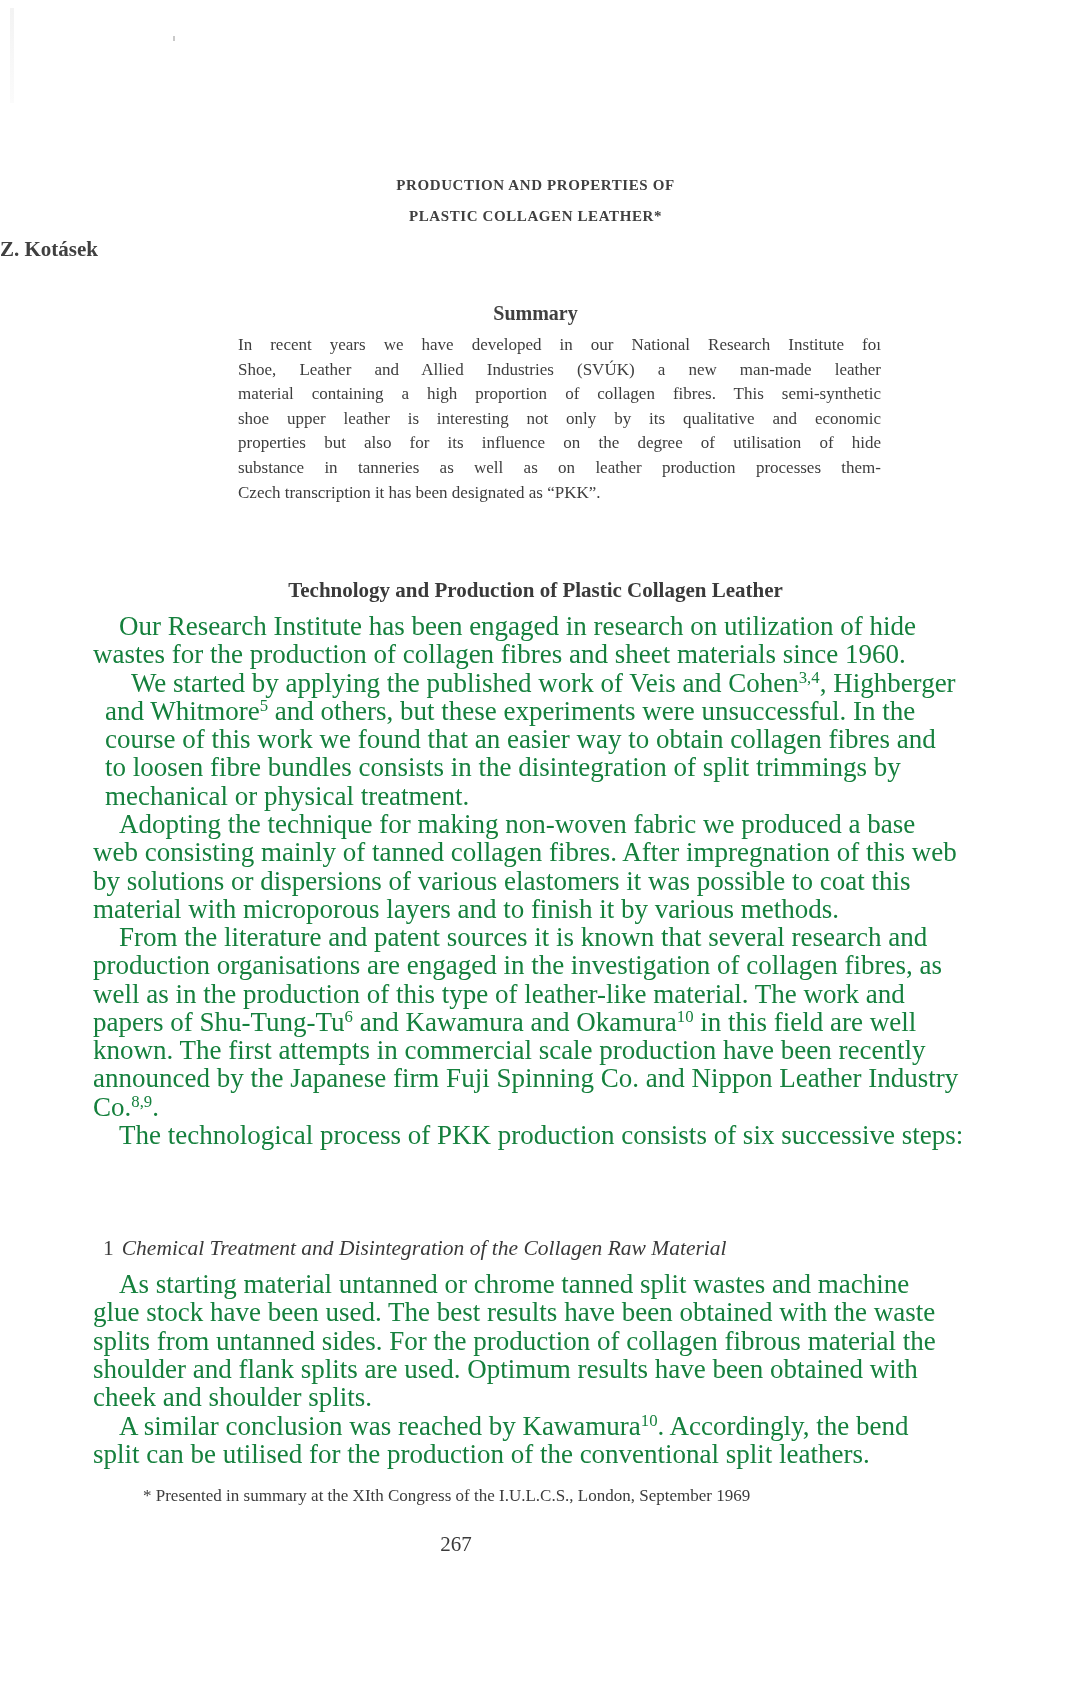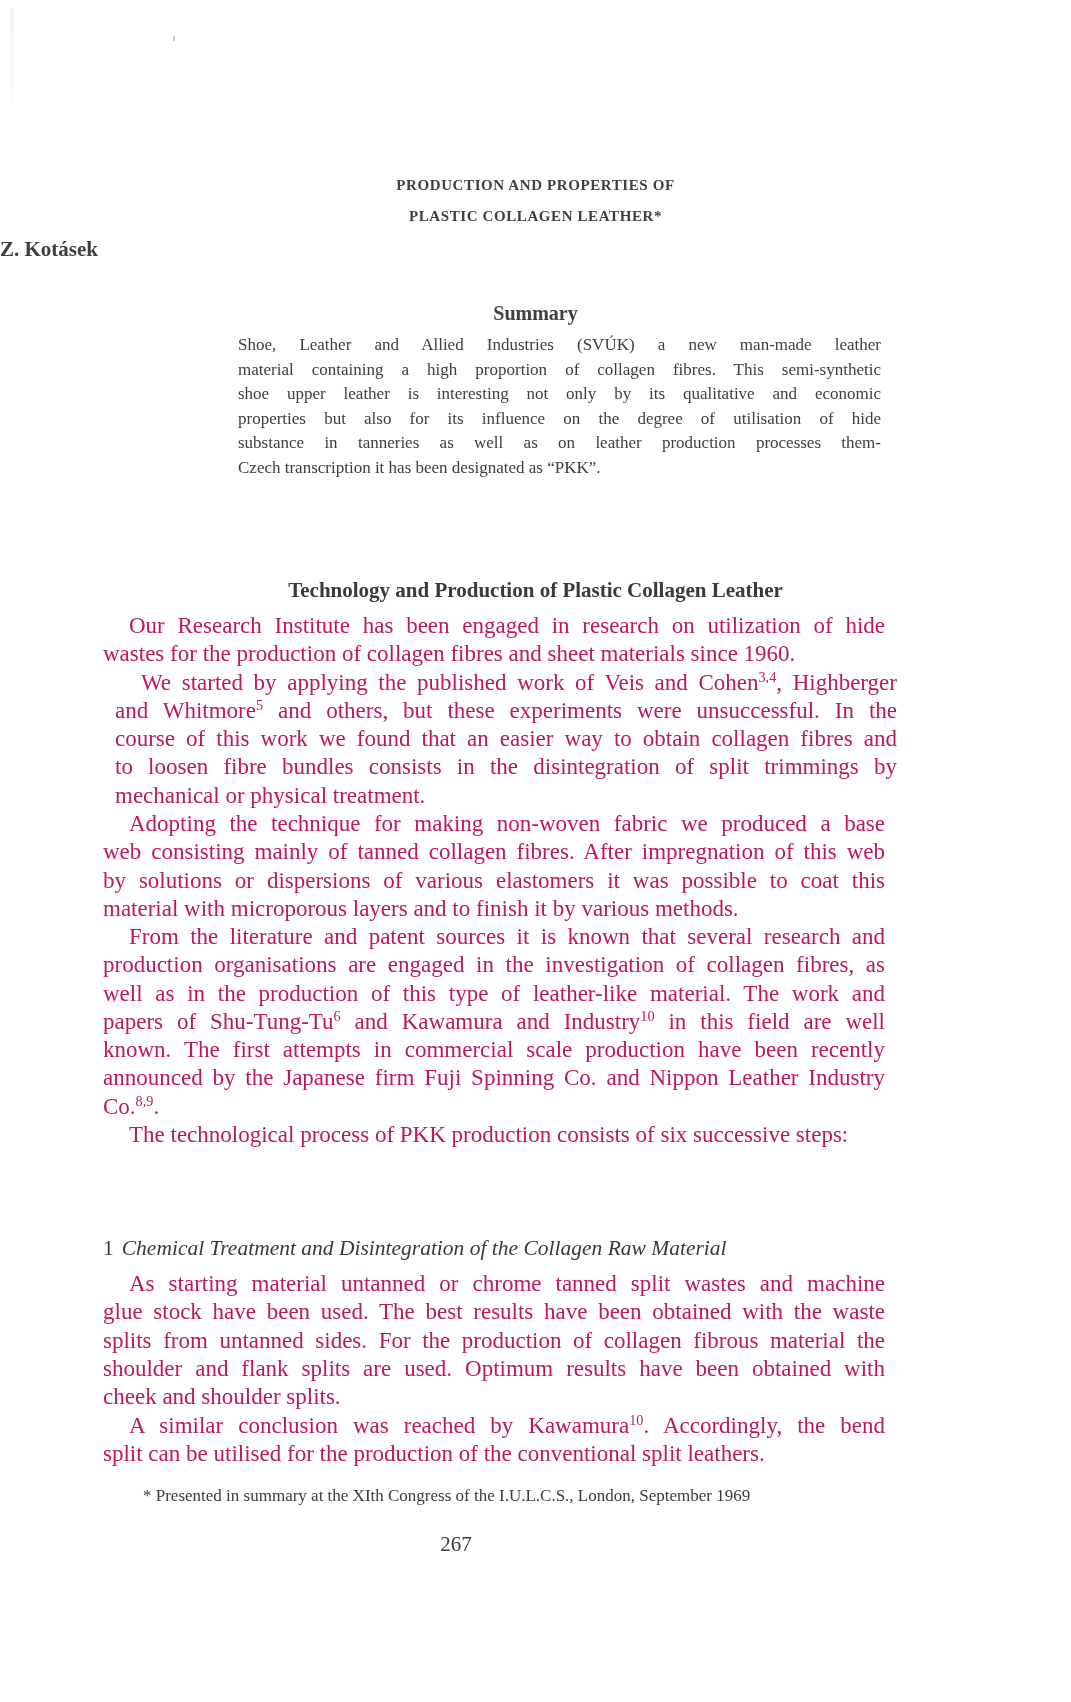--- a/index.html
+++ b/index.html
@@ -13,21 +13,21 @@
   .author { position: absolute; left: 0; width: 1071px; top: 237px; text-align: left;
             font-weight: bold; font-size: 21px; color: #404040; }
   .summary-heading { position: absolute; left: 0; width: 1071px; top: 302px; text-align: center;
                      font-weight: bold; font-size: 20px; color: #404040; }
   .summary { position: absolute; left: 238px; width: 643px; top: 333px;
              font-size: 17px; line-height: 24.6px; text-align: justify; color: #3e3e3e; }
   .summary .line, .body .line { display: block; text-align: justify; text-align-last: justify; white-space: nowrap; }
   .summary .line.last, .body .line.last { text-align-last: left; }
   .section-heading { position: absolute; left: 0; width: 1071px; top: 578px; text-align: center;
                      font-weight: bold; font-size: 21px; color: #3a3a3a; }
-  .body { position: absolute; left: 103px; width: 782px; font-size: 23px; line-height: 28.3px; color: #be185d; }
+  .body { position: absolute; left: 93px; width: 782px; font-size: 27px; line-height: 28.3px; color: #15803d; }
   .body .indent { padding-left: 26px; }
   sup { font-size: 0.62em; line-height: 0; vertical-align: 0.55em; }
   .subsection { position: absolute; left: 103px; top: 1236px; font-size: 21.5px; color: #3a3a3a; }
   .subsection .num { font-style: normal; margin-right: 8px; }
   .subsection .txt { font-style: italic; }
   .footnote { position: absolute; left: 143px; top: 1486px; font-size: 17px; color: #3c3c3c; }
   .page-number { position: absolute; left: 0; width: 912px; top: 1532px; text-align: center; font-size: 21px; color: #3a3a3a; }
 </style>
 </head>
 <body>
@@ -38,20 +38,21 @@
 <div class="title">
   <div>PRODUCTION AND PROPERTIES OF</div>
   <div>PLASTIC COLLAGEN LEATHER*</div>
 </div>
 
 <div class="author">Z. Kotásek</div>
 
 <div class="summary-heading">Summary</div>
 
 <div class="summary">
+  <span class="line">In recent years we have developed in our National Research Institute foı</span>
   <span class="line">Shoe, Leather and Allied Industries (SVÚK) a new man-made leather</span>
   <span class="line">material containing a high proportion of collagen fibres. This semi-synthetic</span>
   <span class="line">shoe upper leather is interesting not only by its qualitative and economic</span>
   <span class="line">properties but also for its influence on the degree of utilisation of hide</span>
   <span class="line">substance in tanneries as well as on leather production processes them-</span>
   <span class="line last">Czech transcription it has been designated as “PKK”.</span>
 </div>
 
 <div class="section-heading">Technology and Production of Plastic Collagen Leather</div>
 
@@ -72,21 +73,21 @@
   <span class="line indent">Adopting the technique for making non-woven fabric we produced a base</span>
   <span class="line">web consisting mainly of tanned collagen fibres. After impregnation of this web</span>
   <span class="line">by solutions or dispersions of various elastomers it was possible to coat this</span>
   <span class="line last">material with microporous layers and to finish it by various methods.</span>
 </div>
 
 <div class="body" style="top:923px;">
   <span class="line indent">From the literature and patent sources it is known that several research and</span>
   <span class="line">production organisations are engaged in the investigation of collagen fibres, as</span>
   <span class="line">well as in the production of this type of leather-like material. The work and</span>
-  <span class="line"><span>papers of Shu-Tung-Tu</span><sup>6</sup><span> and Kawamura and Industry</span><sup>10</sup><span> in this field are well</span></span>
+  <span class="line"><span>papers of Shu-Tung-Tu</span><sup>6</sup><span> and Kawamura and Okamura</span><sup>10</sup><span> in this field are well</span></span>
   <span class="line">known. The first attempts in commercial scale production have been recently</span>
   <span class="line">announced by the Japanese firm Fuji Spinning Co. and Nippon Leather Industry</span>
   <span class="line last"><span>Co.</span><sup>8,9</sup><span>.</span></span>
 </div>
 
 <div class="body" style="top:1121px;">
   <span class="line indent last">The technological process of PKK production consists of six successive steps:</span>
 </div>
 
 <div class="subsection">

